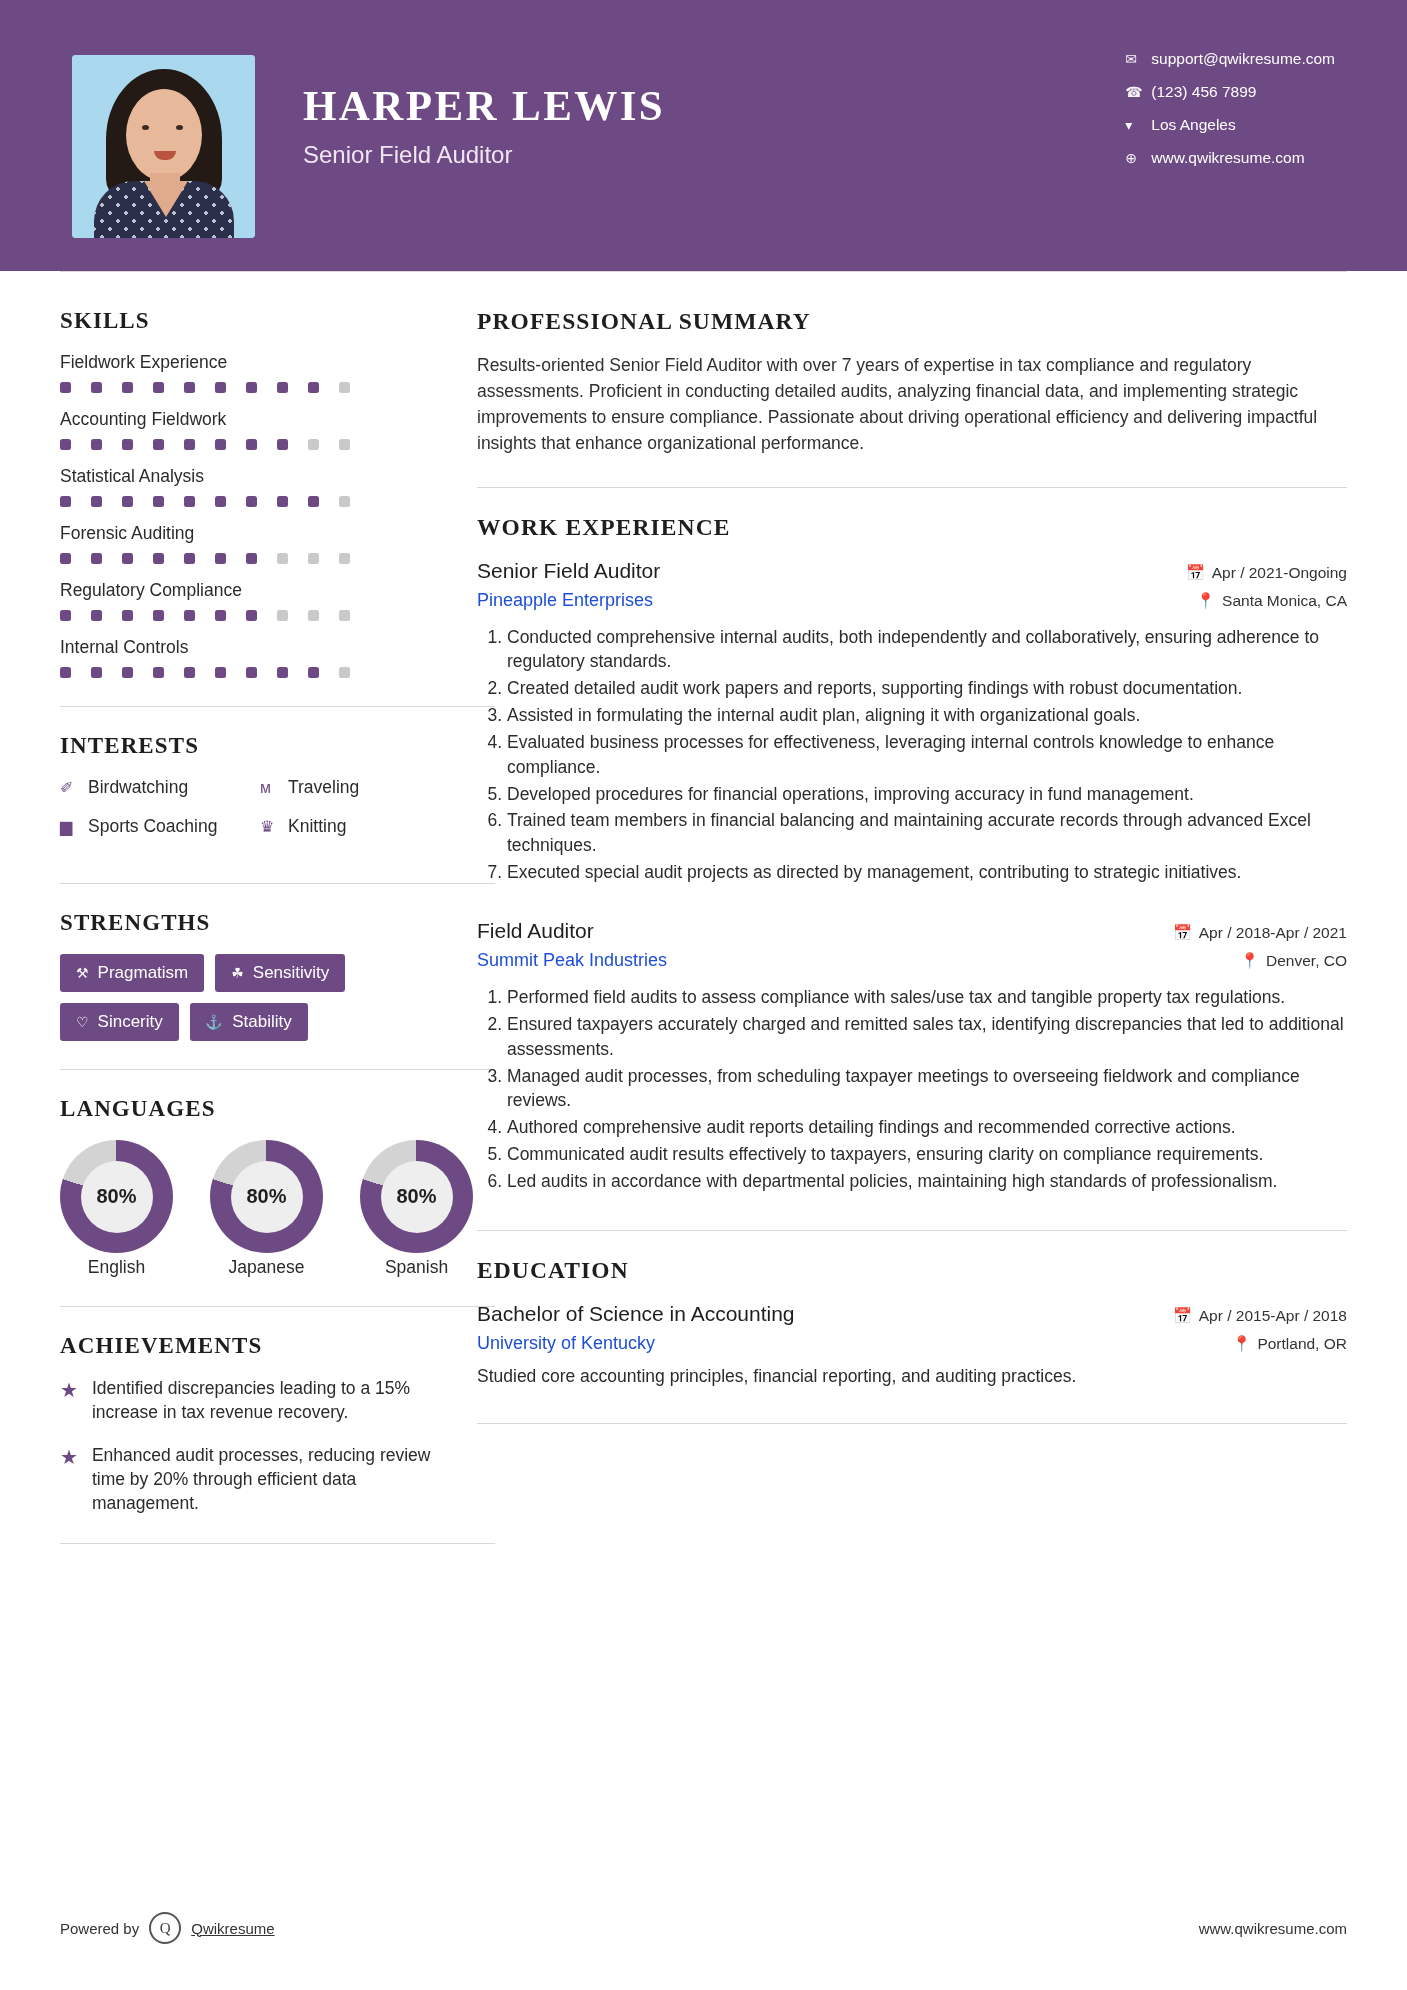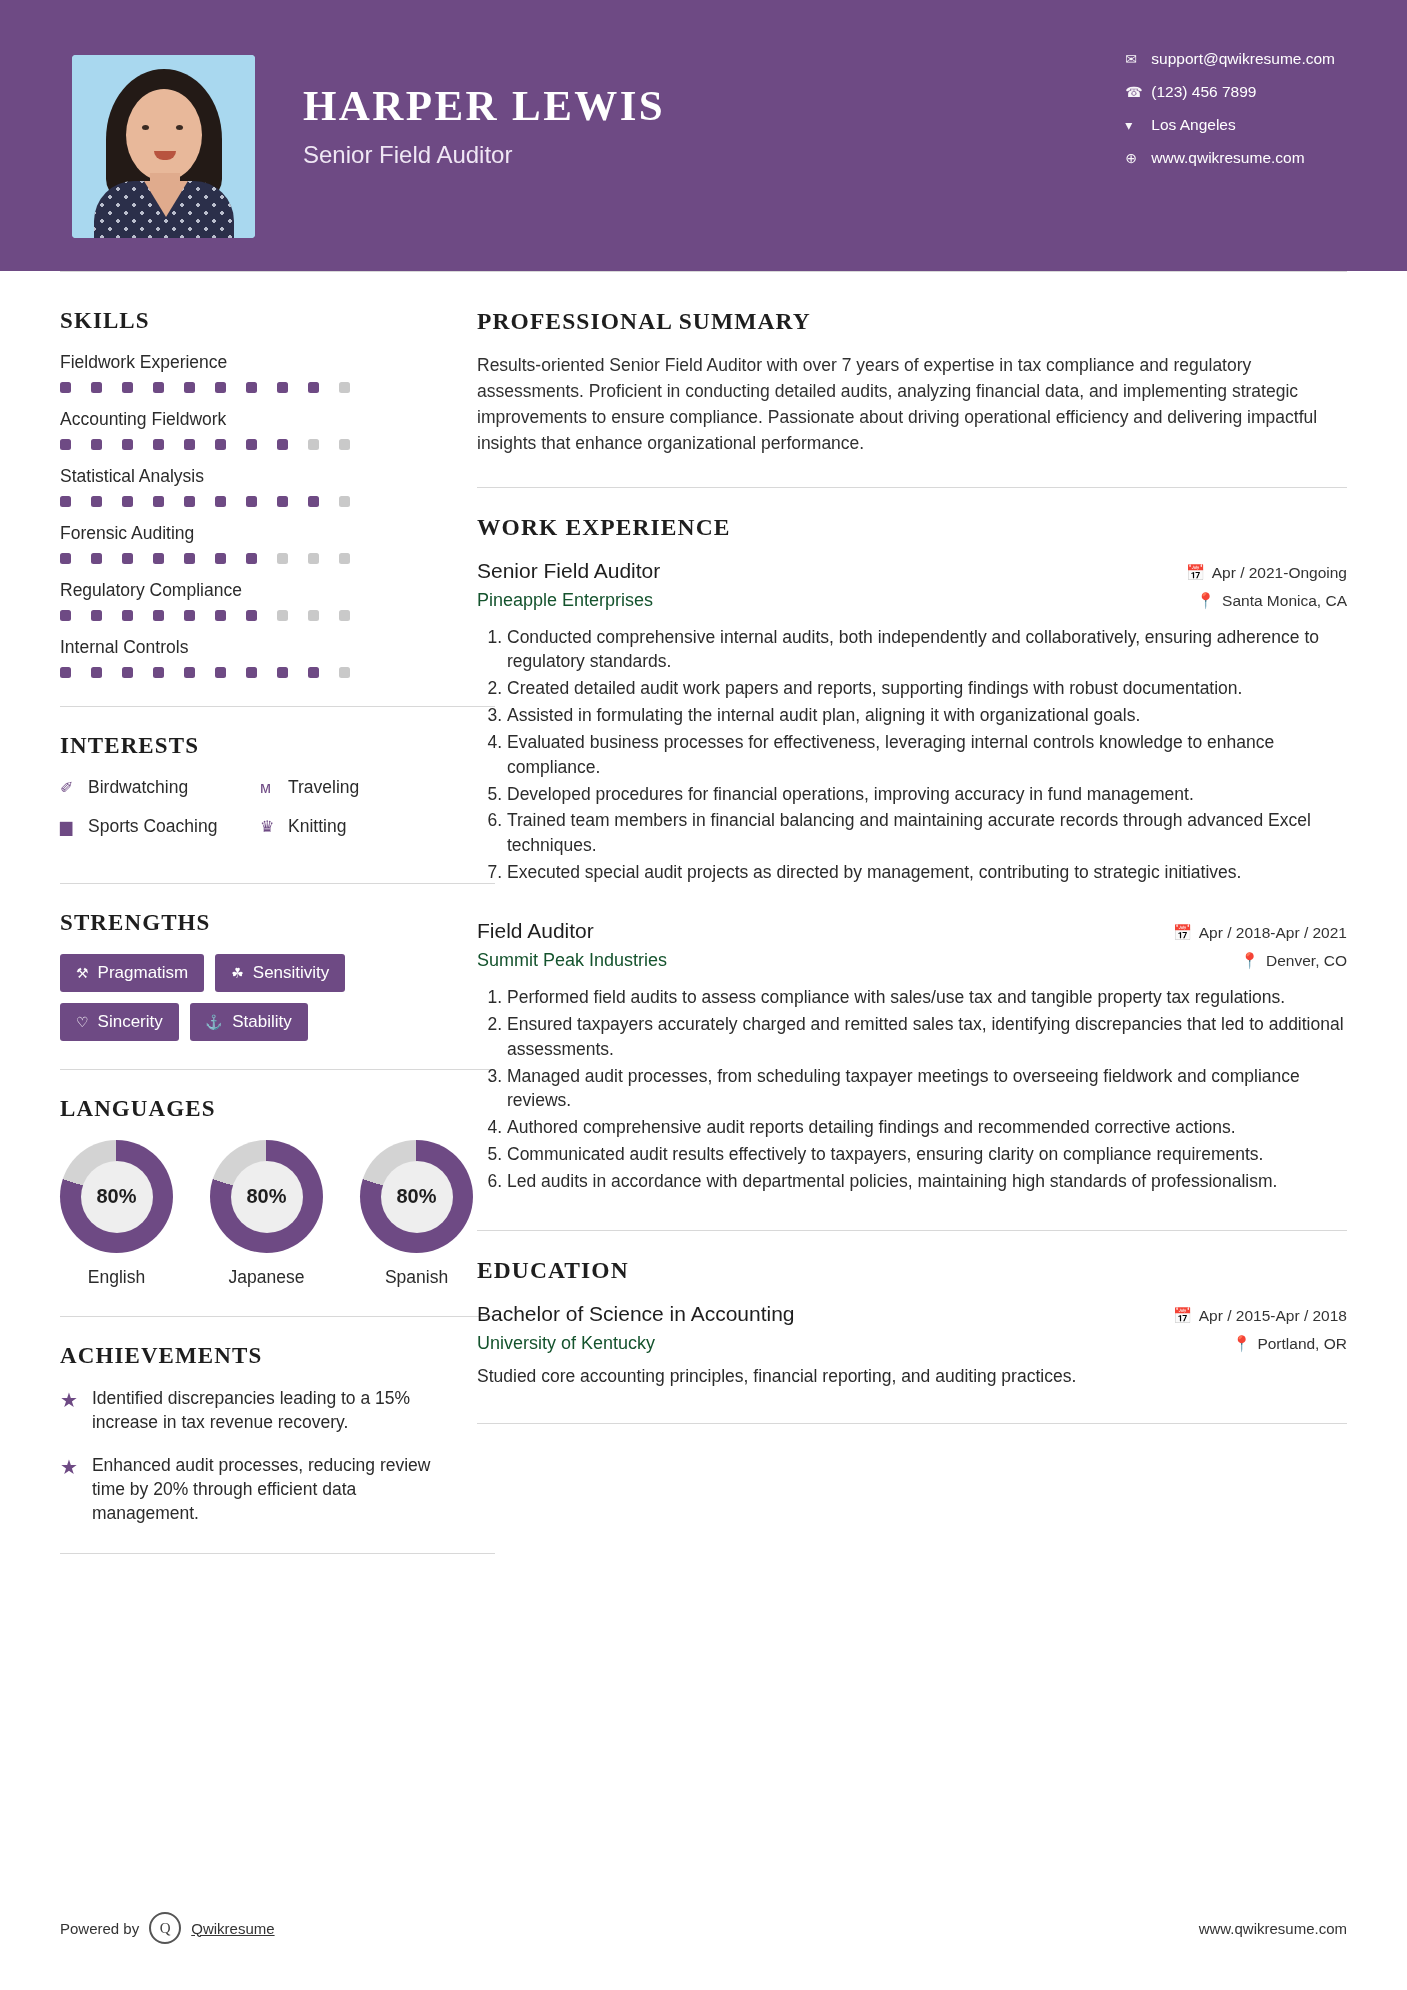--- a/index.html
+++ b/index.html
@@ -121,37 +121,37 @@
     width:113px; height:113px; border-radius:50%;
     background:
       conic-gradient(#6e4a84 0 80%, #d3d3d3 80% 100%);
     display:flex; align-items:center; justify-content:center;
     position:relative;
   }
   .ring::after {
     content:""; position:absolute; width:72px; height:72px; border-radius:50%; background:#eeeeee;
   }
   .ring span { position:relative; z-index:2; font-size:20px; font-weight:700; color:#1f1f1f; }
-  .lang-name { margin-top:14px; font-size:17.5px; }
+  .lang-name { margin-top:4px; font-size:17.5px; }
 
   
   .ach { display:flex; gap:14px; margin-bottom:20px; }
   .ach .ai { color:#6e4a84; font-size:20px; line-height:1.1; margin-top:2px; }
   .ach .atxt { font-size:17.5px; line-height:1.35; }
 
   
   .summary { font-size:17.5px; line-height:1.48; color:#303030; }
 
   .job { margin-bottom:10px; }
   .job-head { display:flex; justify-content:space-between; align-items:baseline; }
   .job-role { font-size:21px; color:#1e1e1e; }
   .job-meta { font-size:15.5px; color:#333; white-space:nowrap; }
   .job-meta .mi { color:#555; margin-right:6px; }
   .job-sub { display:flex; justify-content:space-between; align-items:baseline; margin-top:7px; }
-  .company { font-size:18px; color:#14532d; }
+  .company { font-size:18px; color:#1d4ed8; }
   ol.duties { margin:14px 0 0 0; padding-left:30px; }
   ol.duties li { font-size:17.5px; line-height:1.42; margin-bottom:2px; color:#2c2c2c; }
   .edu-desc { font-size:17.5px; line-height:1.45; margin-top:10px; }
 
   
   .footer {
     position:absolute; bottom:46px; left:60px; right:60px;
     display:flex; align-items:center; justify-content:space-between;
     font-size:15px; color:#333;
   }

